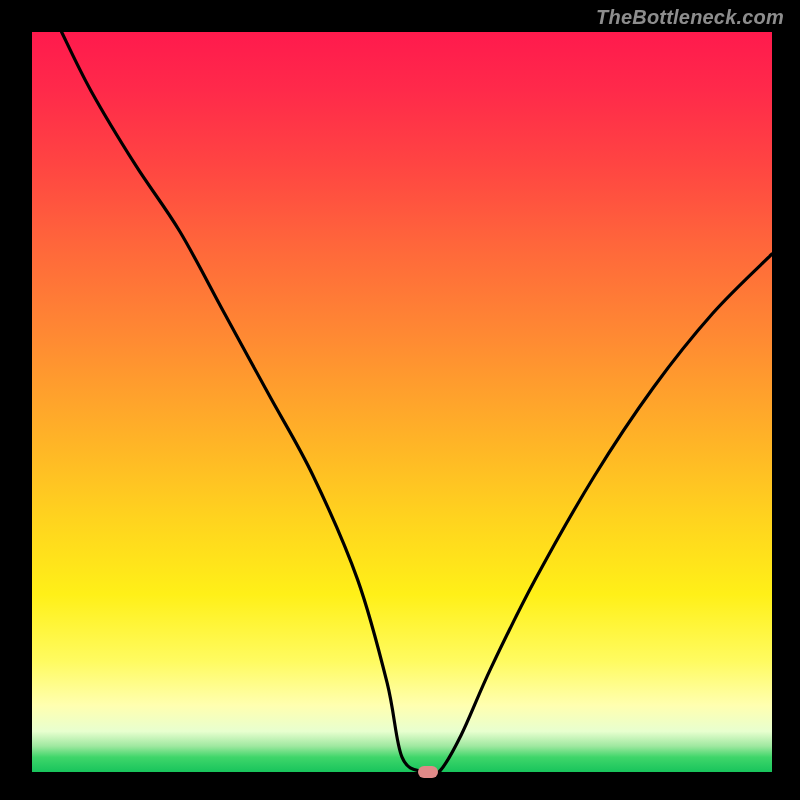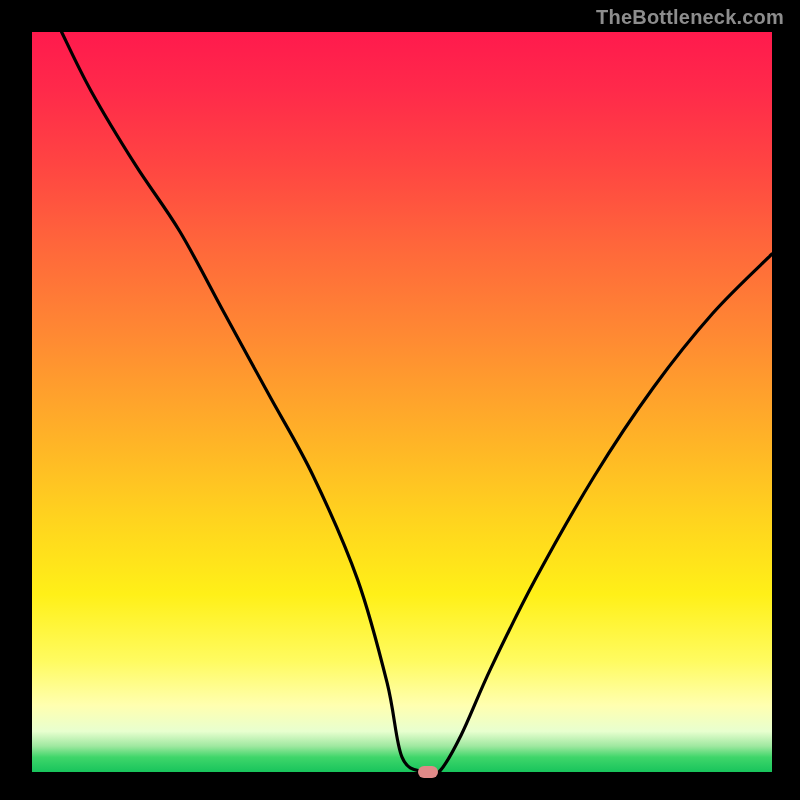--- a/index.html
+++ b/index.html
@@ -9,20 +9,21 @@
     height: 800px;
     background: #000;
     overflow: hidden;
     font-family: Arial, Helvetica, sans-serif;
   }
   .frame {
     position: relative;
     width: 800px;
     height: 800px;
     background: #000;
+    font-style: italic;
   }
   .plot {
     position: absolute;
     left: 32px;
     top: 32px;
     width: 740px;
     height: 740px;
     
     background: linear-gradient(
       to bottom,

